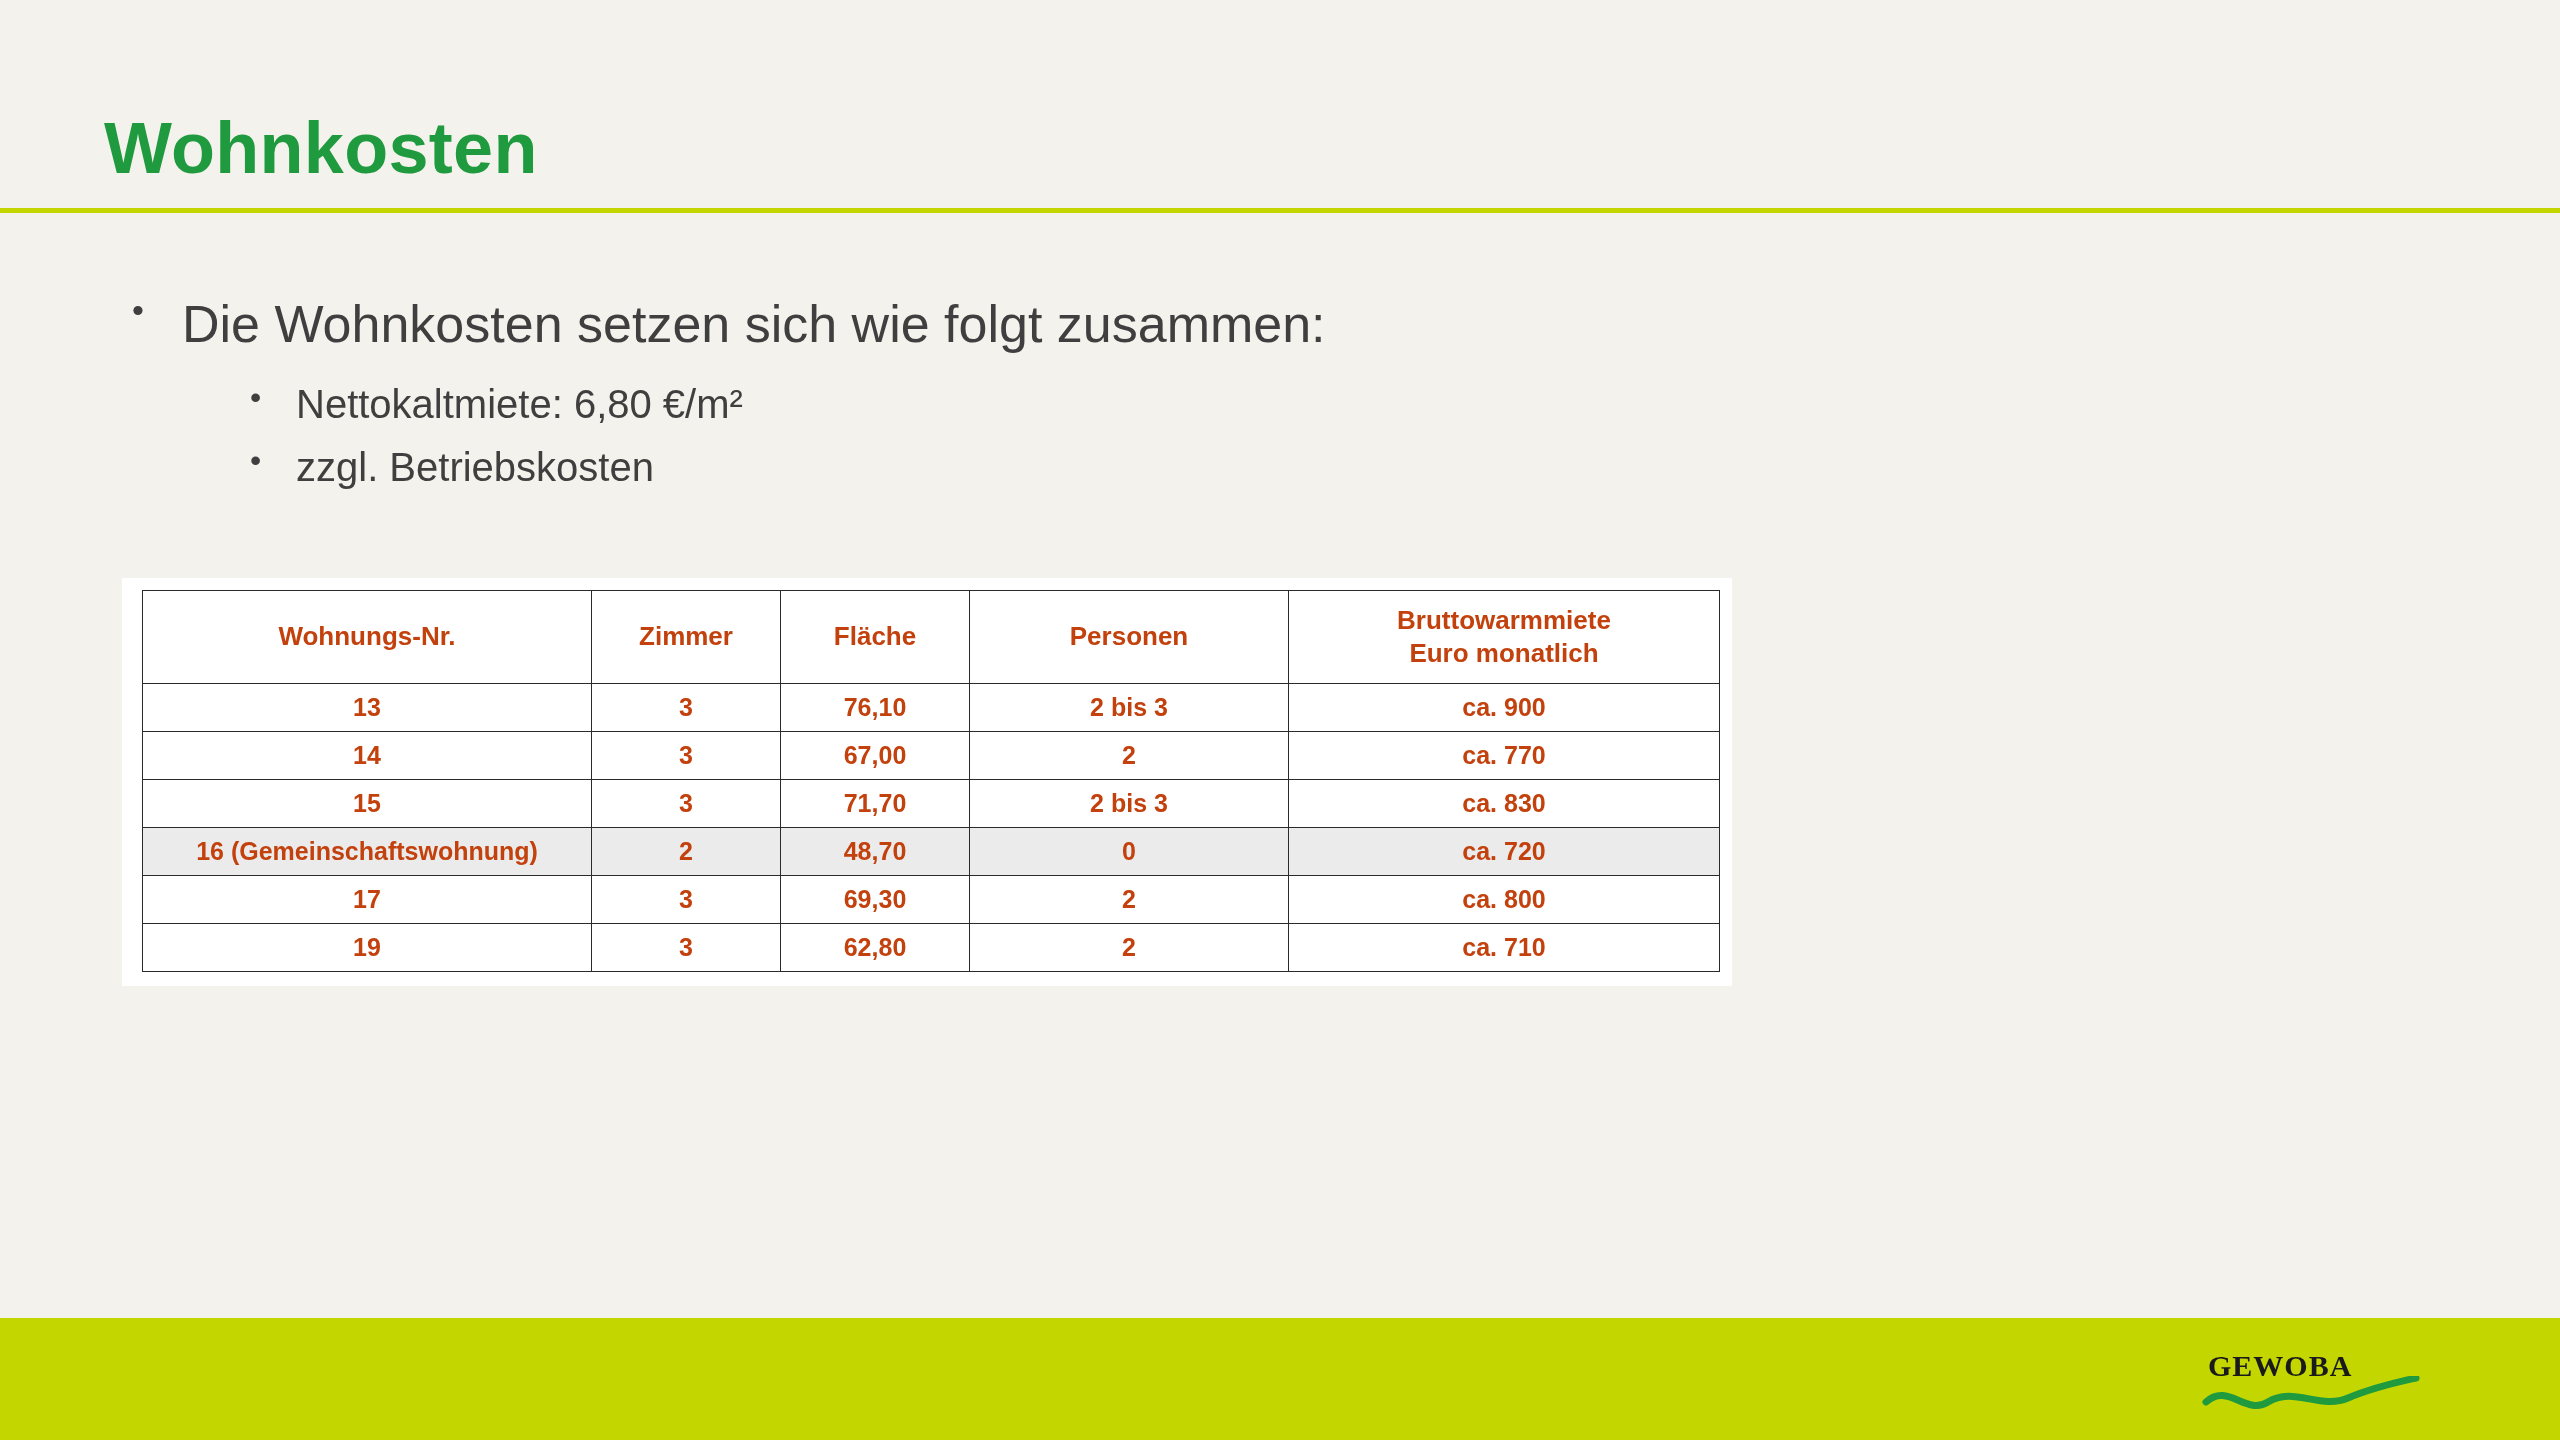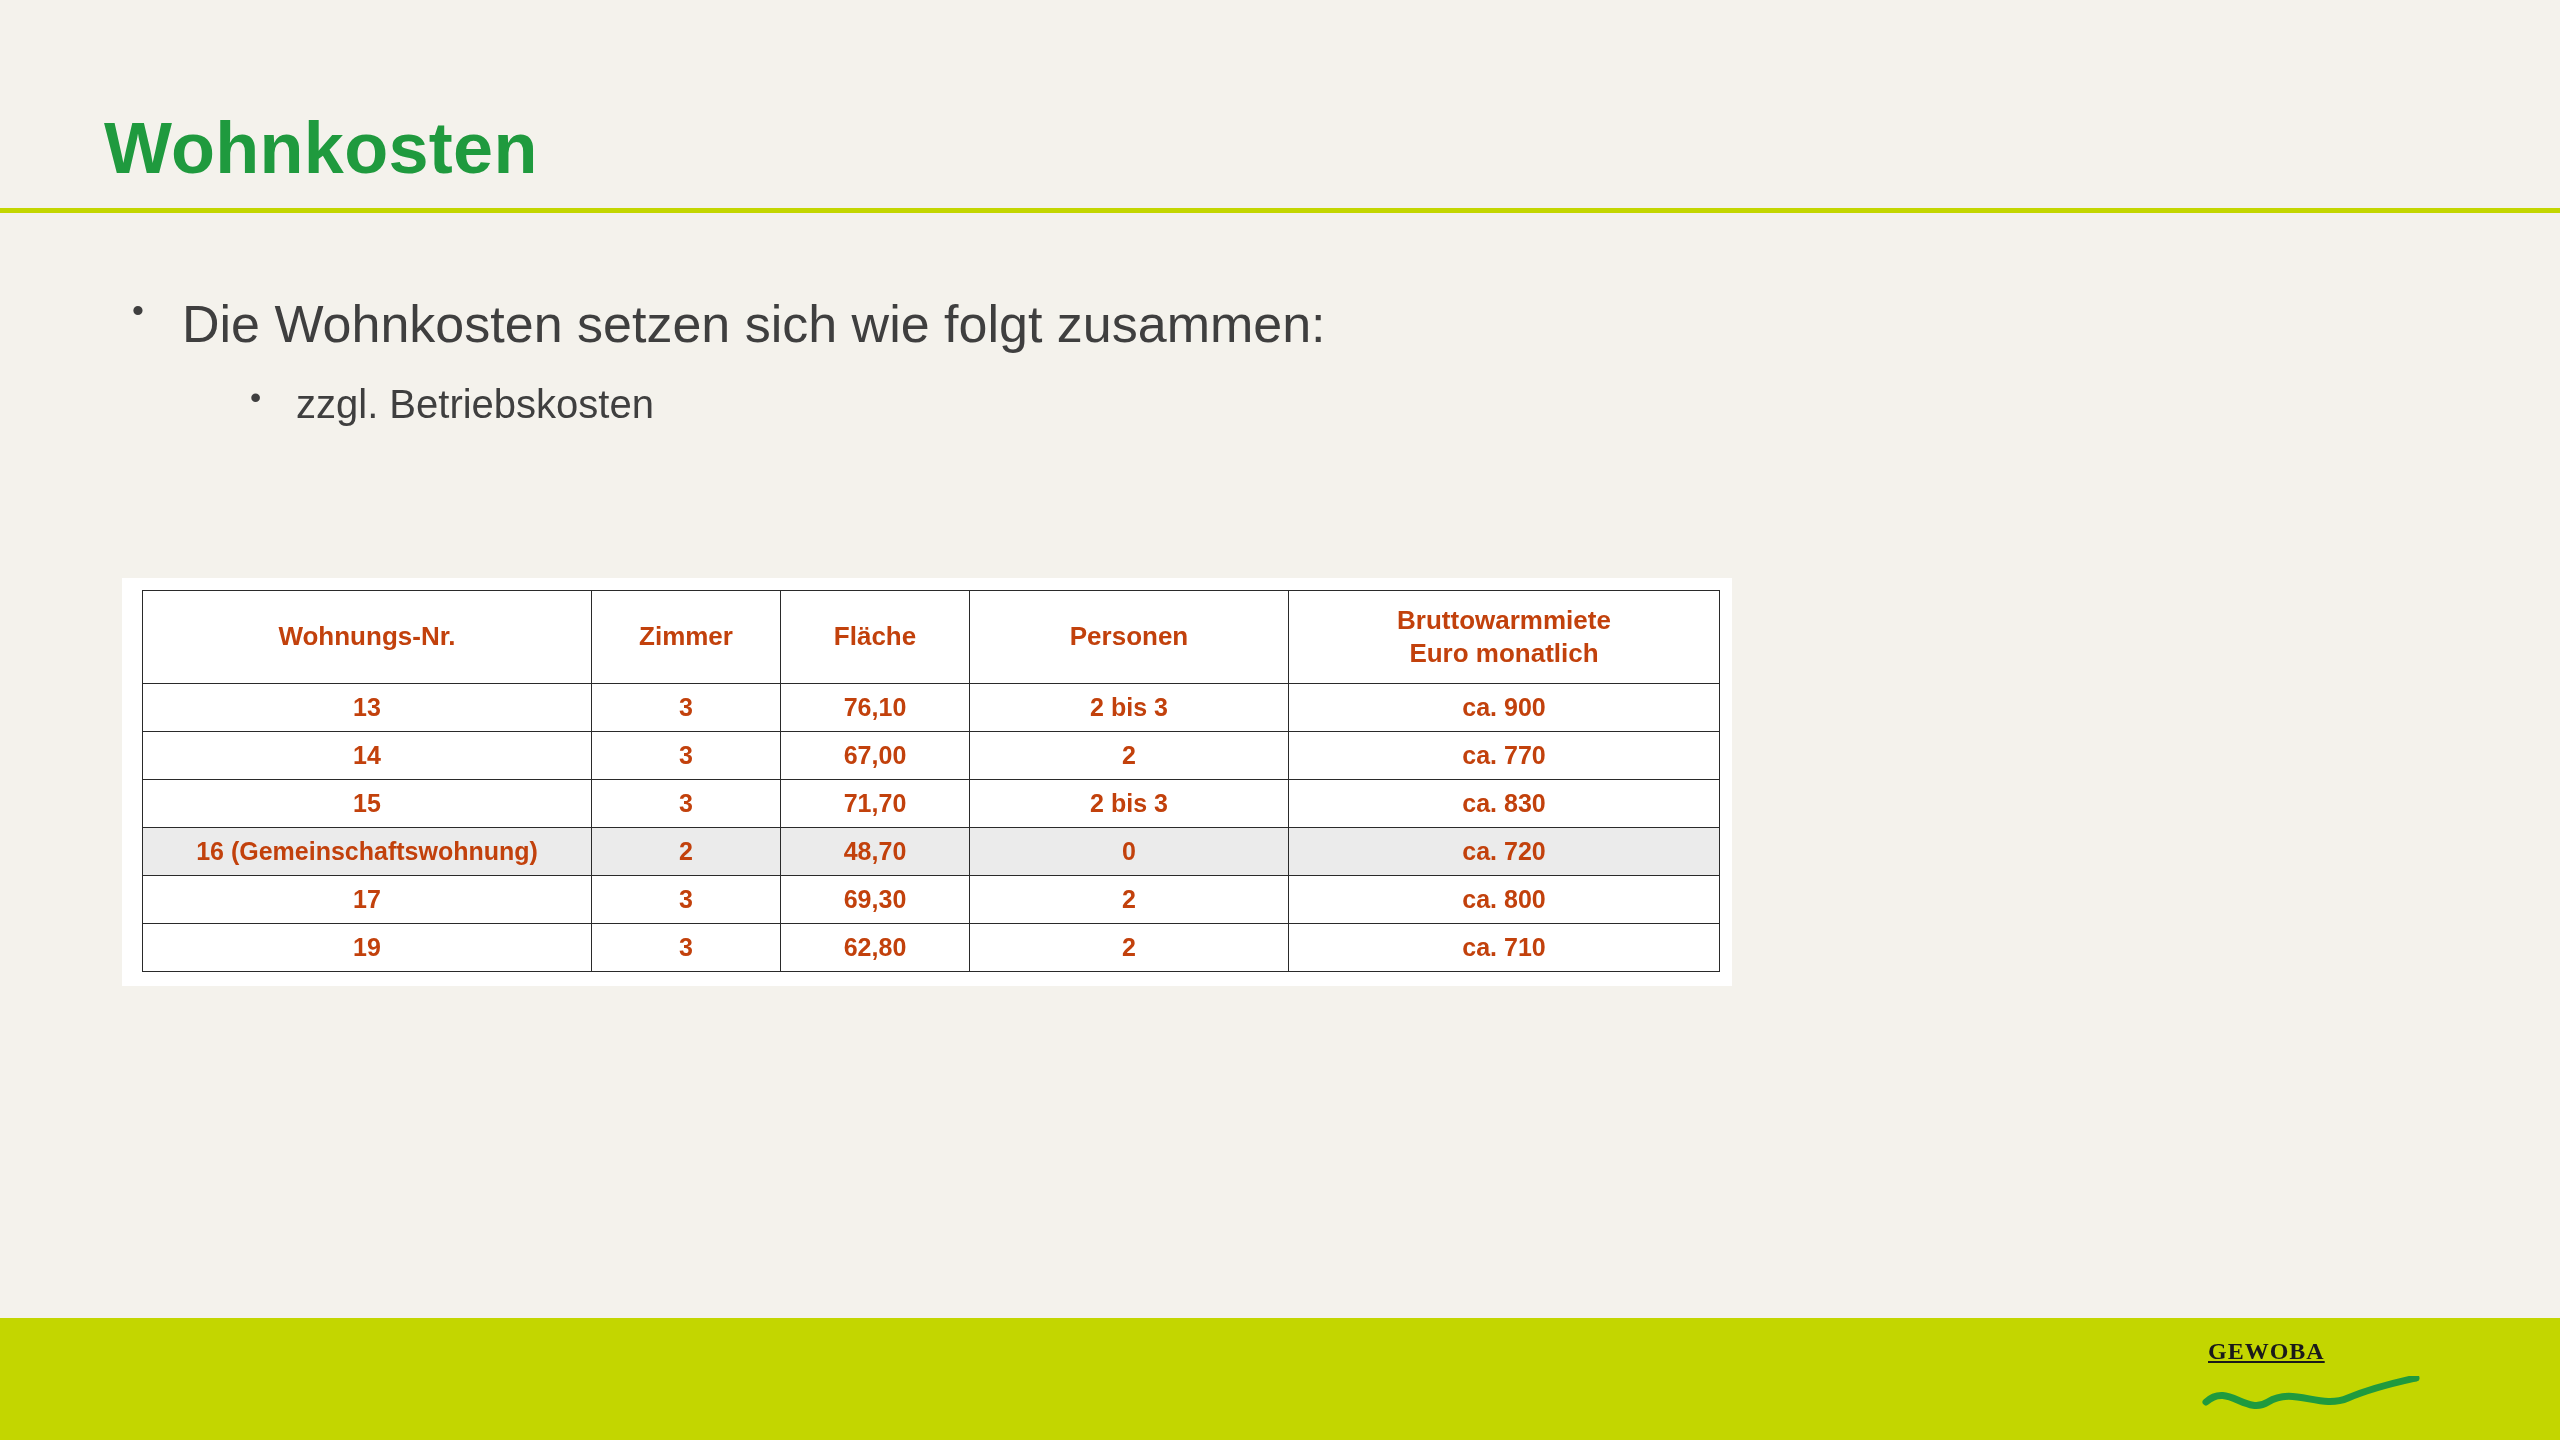--- a/index.html
+++ b/index.html
@@ -134,44 +134,44 @@
   .logo {
     position: absolute;
     right: 142px;
     bottom: 26px;
     width: 210px;
     height: 76px;
   }
   .logo-text {
     position: absolute;
     left: 0;
-    top: 0;
+    top: 11px;
     font-family: "Liberation Serif", serif;
-    font-size: 24px;
+    font-size: 30px;
     font-weight: bold;
     color: #1a1a1a;
     letter-spacing: 1px;
-    text-decoration: underline;
   }
   .logo-swoosh {
     position: absolute;
     left: -6px;
     top: 38px;
   }
 </style>
 </head>
 <body>
 
 <div class="slide">
 
   <div class="title">Wohnkosten</div>
   <div class="title-rule"></div>
 
   <div class="bullets">
     <div class="bullet-l1">Die Wohnkosten setzen sich wie folgt zusammen:</div>
+    <div class="bullet-l2">Nettokaltmiete: 6,80 €/m²</div>
     <div class="bullet-l2">zzgl. Betriebskosten</div>
   </div>
 
   <div class="table-wrap">
     <table class="data">
       <thead>
         <tr>
           <th class="col-nr">Wohnungs-Nr.</th>
           <th class="col-zi">Zimmer</th>
           <th class="col-fl">Fläche</th>

